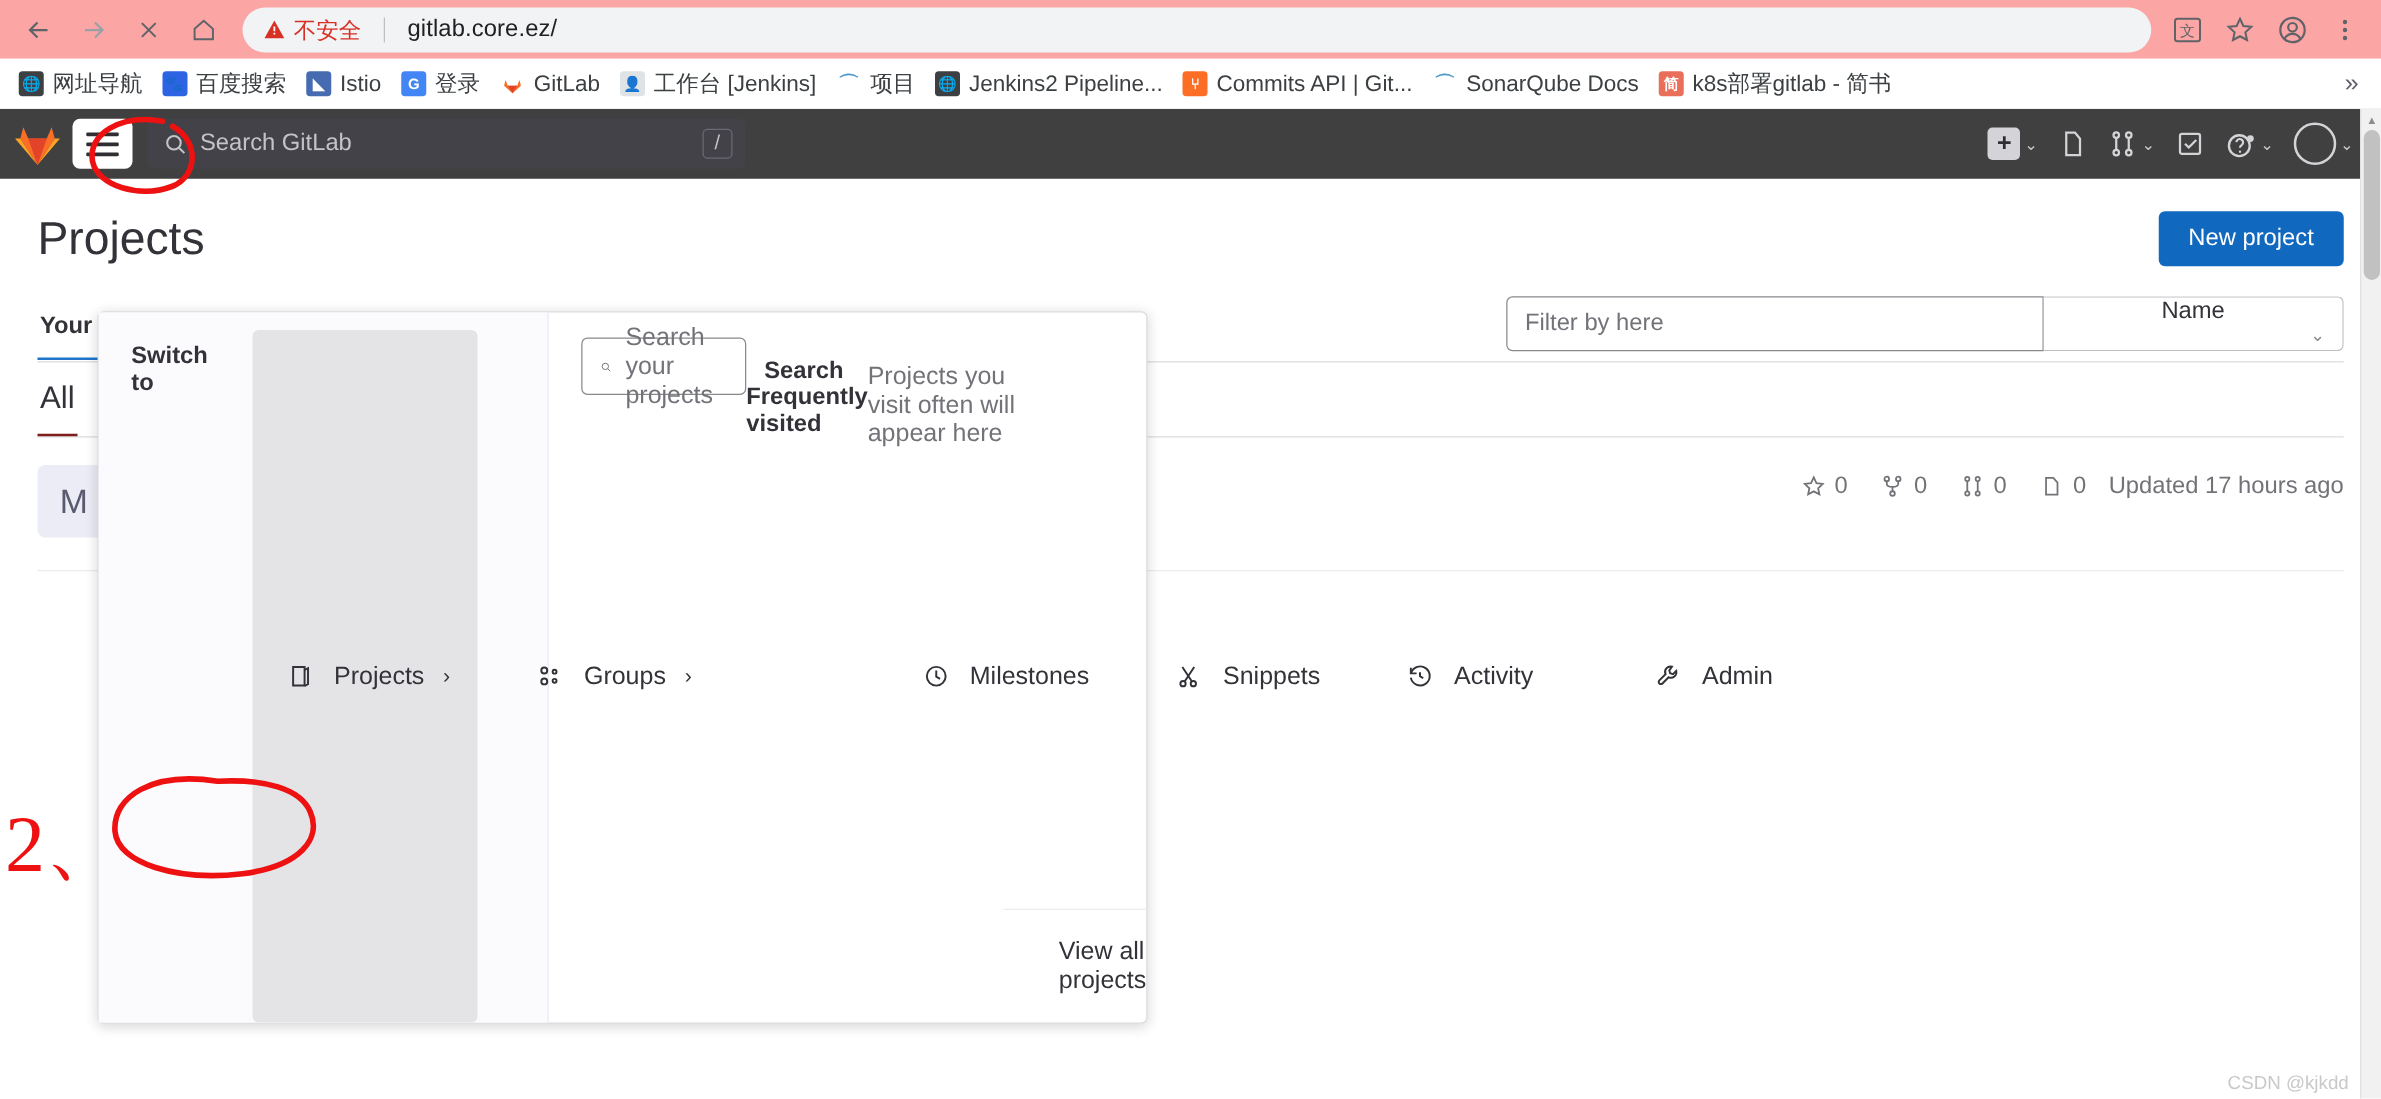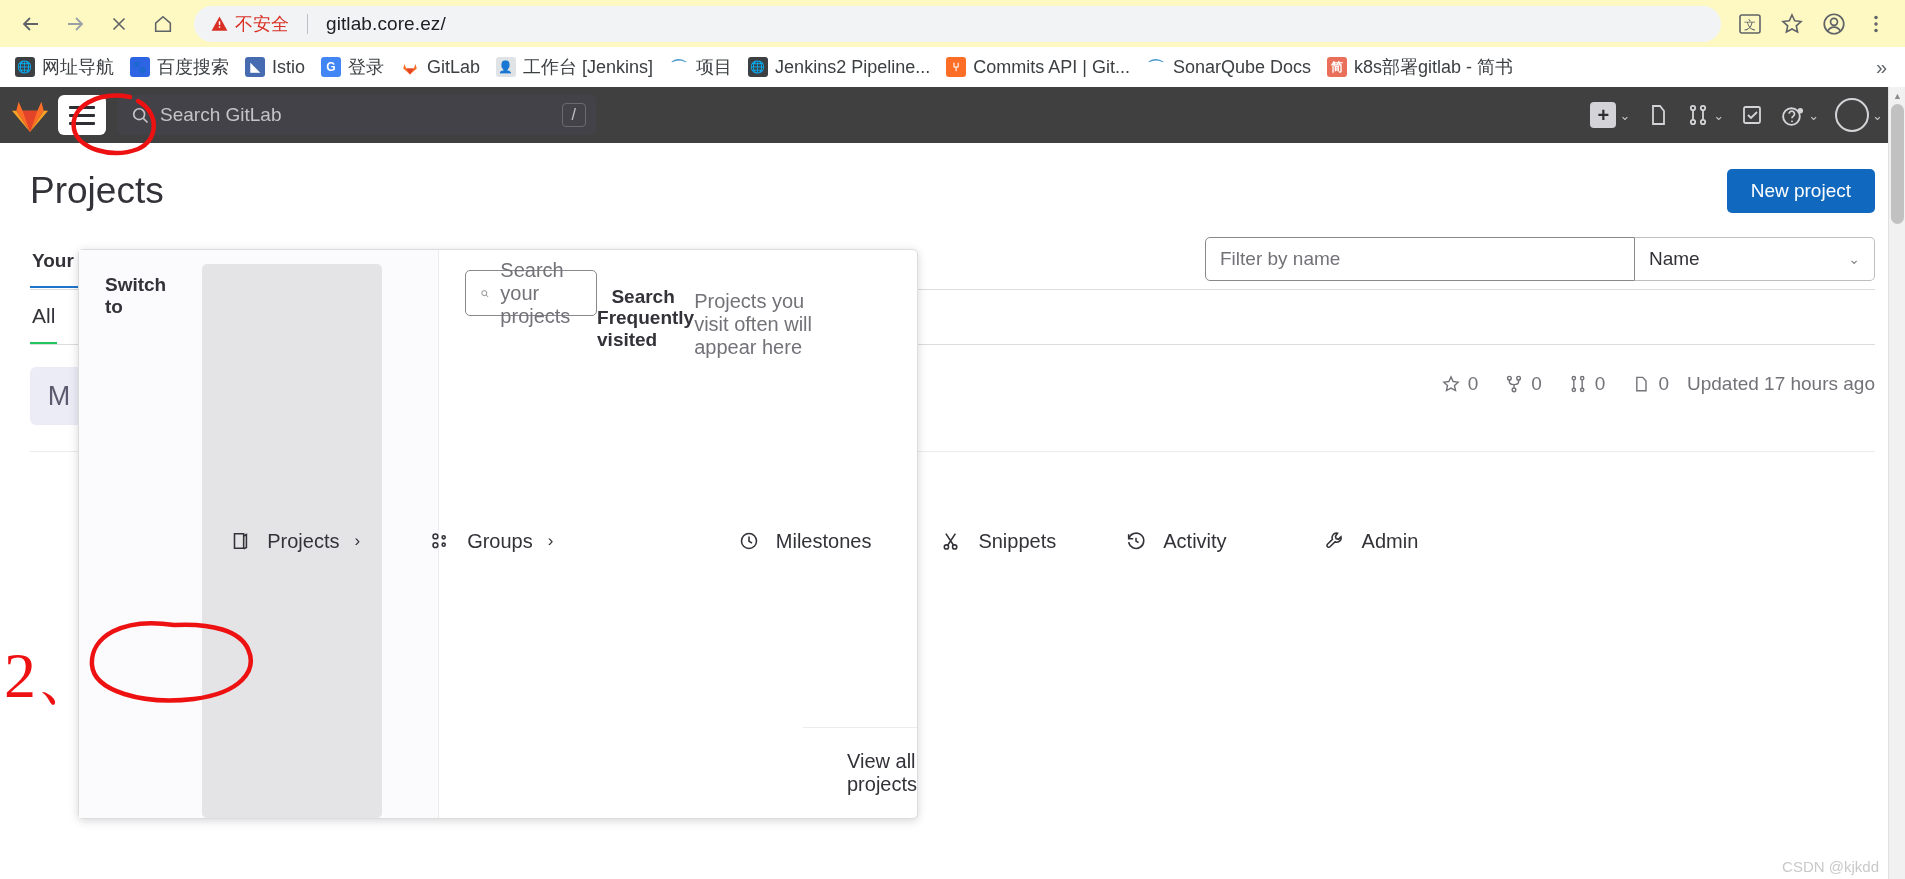--- a/index.html
+++ b/index.html
@@ -6,21 +6,21 @@
   html, body {
     width: 1905px; height: 879px;
     font-family: "Liberation Sans", sans-serif;
     background: #ffffff;
     overflow: hidden;
   }
 
   
   .browser-toolbar {
     height: 47px;
-    background: #fef9c3;
+    background: #fca5a5;
     display: flex;
     align-items: center;
     padding: 0 10px;
     gap: 2px;
   }
   .nav-btn {
     width: 42px; height: 42px;
     display: flex; align-items: center; justify-content: center;
     border-radius: 50%;
     color: #5f6368;
@@ -206,27 +206,28 @@
   }
   .sort-select {
     width: 240px; height: 44px;
     border: 1px solid #bfbfc3;
     border-left: none;
     border-radius: 0 5px 5px 0;
     display: flex; align-items: center;
     padding: 0 14px;
     font-size: 19px; color: #333238;
     background: #fff;
+    flex-direction: column;
   }
   .sort-select .chev2 { margin-left: auto; color: #89888d; font-size: 14px;}
   .subtabs {
     display: flex; gap: 30px;
     border-bottom: 1px solid #dcdcde;
   }
-  .subtab { font-size: 21px; color: #333238; padding: 14px 2px; border-bottom: 2px solid #22c55e; }
+  .subtab { font-size: 25px; color: #333238; padding: 14px 2px; border-bottom: 2px solid #7f1d1d; }
 
   .project-row {
     display: flex; align-items: flex-start;
     padding: 22px 0 26px 0;
     border-bottom: 1px solid #ececef;
     gap: 18px;
   }
   .proj-avatar {
     width: 58px; height: 58px; border-radius: 6px;
     background: #ececf6;
@@ -515,21 +516,21 @@
 
   <div class="page">
     <div class="page-head">
       <div class="page-title">Projects</div>
       <div class="btn-new">New project</div>
     </div>
 
     <div class="tabs-row">
       <div class="tab">Your projects</div>
       <div class="tabs-right">
-        <div class="filter-input">Filter by name</div>
+        <div class="filter-input">Filter by here</div>
         <div class="sort-select">
           <span>Name</span>
           <span class="chev2">⌄</span>
         </div>
       </div>
     </div>
 
     <div class="subtabs">
       <div class="subtab">All</div>
     </div>

